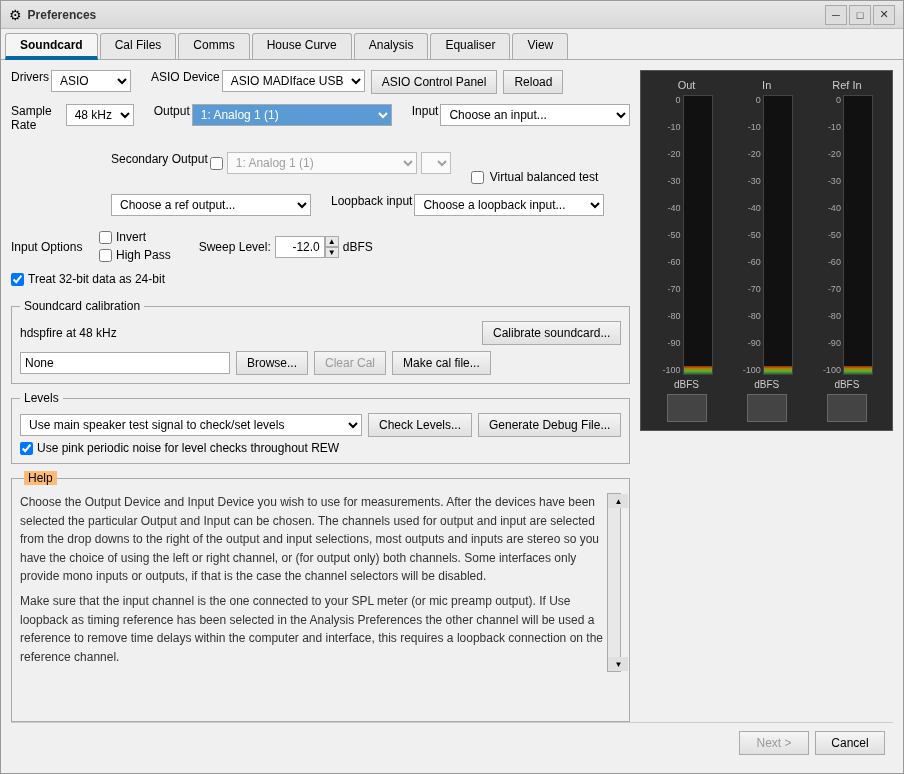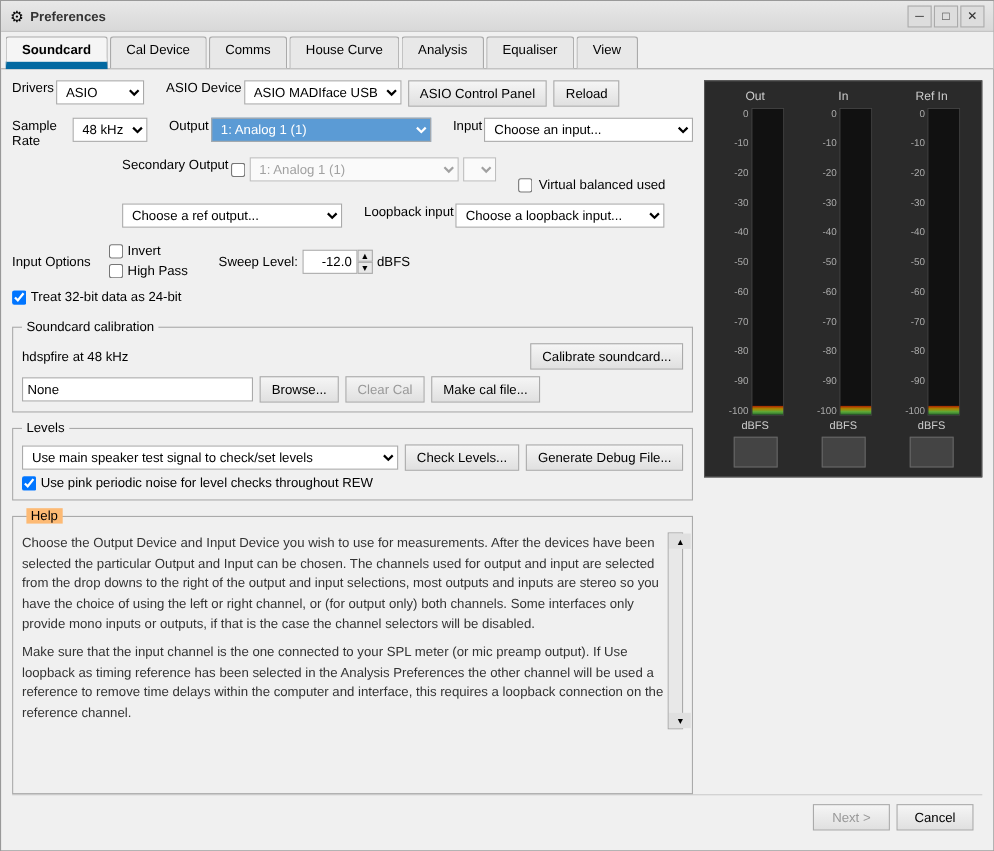--- a/index.html
+++ b/index.html
@@ -65,21 +65,21 @@
       border: 1px solid #aaa;
       border-bottom: none;
       background: #e8e8e8;
       cursor: pointer;
       margin-right: 2px;
       border-radius: 3px 3px 0 0;
       font-size: 12px;
     }
     .tab.active {
       background: #f5f5f5;
-      border-bottom: 7px solid #0369a1;
+      border-bottom: 4px solid #0369a1;
       margin-bottom: -1px;
       font-weight: bold;
     }
 
     .content {
       flex: 1;
       padding: 10px;
       overflow: hidden;
       display: flex;
       flex-direction: column;
@@ -311,21 +311,21 @@
     </div>
     <div class="title-buttons">
       <button class="title-btn">─</button>
       <button class="title-btn">□</button>
       <button class="title-btn close">✕</button>
     </div>
   </div>
 
   <div class="tab-bar">
     <div class="tab active">Soundcard</div>
-    <div class="tab">Cal Device</div>
+    <div class="tab">Cal Files</div>
     <div class="tab">Comms</div>
     <div class="tab">House Curve</div>
     <div class="tab">Analysis</div>
     <div class="tab">Equaliser</div>
     <div class="tab">View</div>
   </div>
 
   <div class="content">
     <div class="main-area">
 
@@ -344,21 +344,21 @@
             <div style="display:flex; gap:6px;">
               <select style="flex:1;">
                 <option>ASIO MADIface USB</option>
               </select>
               <button>ASIO Control Panel</button>
               <button>Reload</button>
             </div>
           </div>
         </div>
 
-        <div style="display:flex; align-items:flex-start; gap:20px; margin-bottom:0;">
+        <div style="display:flex; align-items:flex-start; gap:20px; margin-bottom:12px;">
           <div class="field-group">
             <label>Sample Rate</label>
             <select class="small">
               <option>48 kHz</option>
             </select>
           </div>
 
           <div class="field-group" style="flex:1;">
             <label>Output</label>
             <select style="width:200px; background:#5b9bd5; color:white;">
@@ -385,21 +385,21 @@
                 <option>1: Analog 1 (1)</option>
               </select>
               <select style="width:30px;" disabled="">
                 <option>▼</option>
               </select>
             </div>
           </div>
 
           <div style="display:flex; align-items:center; gap:6px; padding-top:18px;">
             <input type="checkbox" style="">
-            <label>Virtual balanced used</label>
+            <label>Virtual balanced test</label>
           </div>
         </div>
 
         <div style="display:flex; gap:20px; margin-bottom:4px;">
           <div style="width:80px;"></div>
           <div class="field-group">
             <select style="width:200px;">
               <option>Choose a ref output...</option>
             </select>
           </div>

